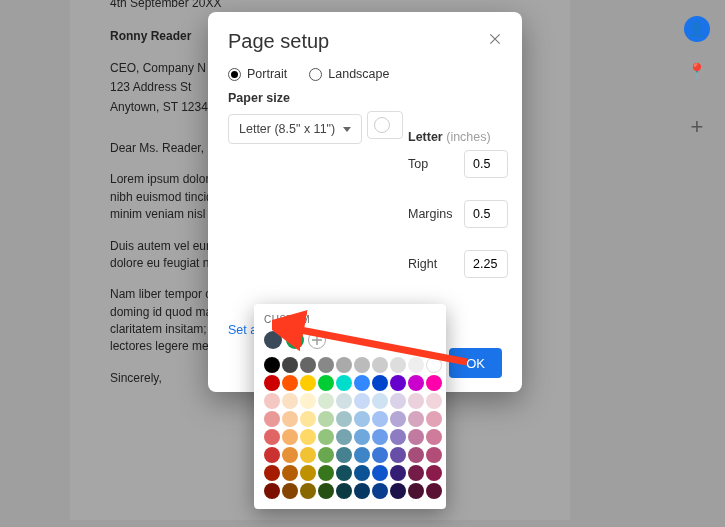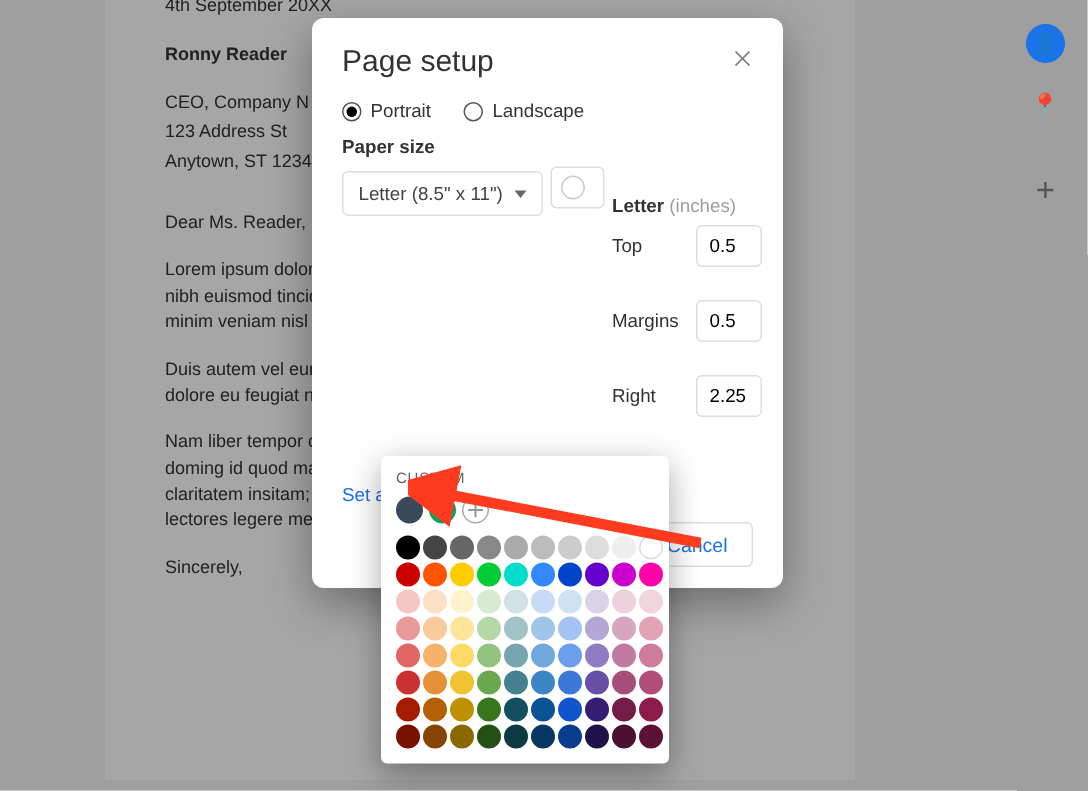--- a/index.html
+++ b/index.html
@@ -98,20 +98,21 @@
 
   <div class="pc-swatch">
     <span class="circle"></span>
     <span class="caret up"></span>
   </div>
 
   <div class="setdef">Set as default</div>
 
   <div class="btnrow">
     <div class="btn ghost">Cancel</div>
+    <div class="btn primary">OK</div>
   </div>
 </div>
 
 <div class="margins">
   <div class="lbl" style="margin-top:0">
     <span>Letter</span>
     <span class="sublbl">(inches)</span>
   </div>
   <div class="m-row">
         <span>Top</span>

